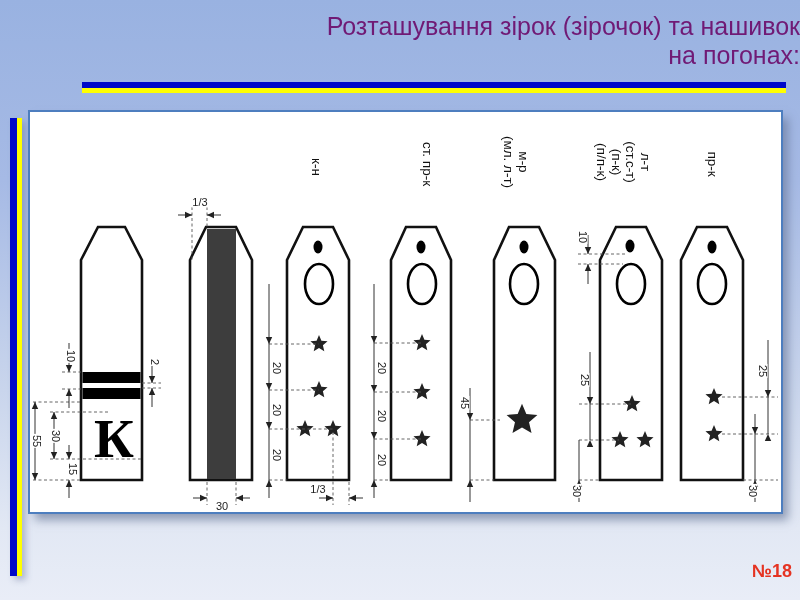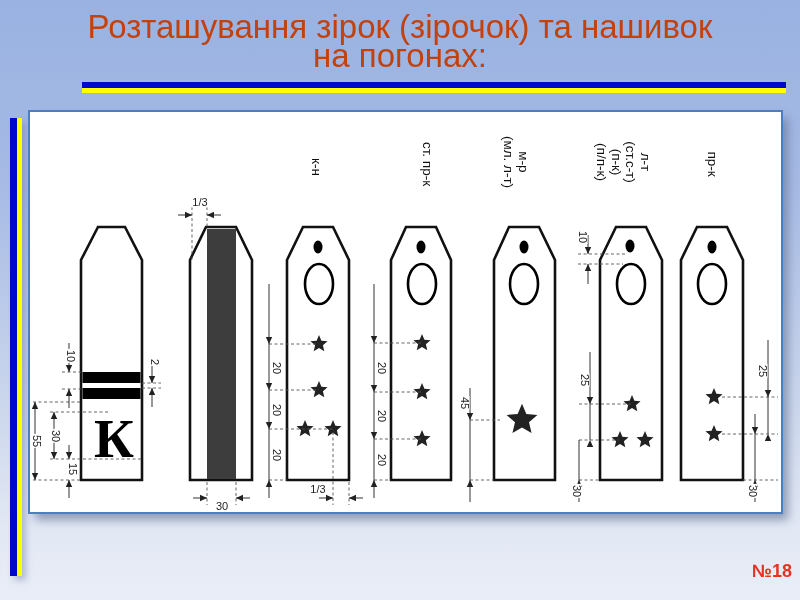--- a/index.html
+++ b/index.html
@@ -2,22 +2,22 @@
 <html><head>
 <meta charset="utf-8">
 <style>
   html,body{margin:0;padding:0;}
   body{
     width:800px;height:600px;position:relative;overflow:hidden;
     font-family:"Liberation Sans",sans-serif;
     background:linear-gradient(180deg,#99b2e1 0%,#a6bae5 30%,#c9d5ec 65%,#e2e8f4 88%,#e9edf7 100%);
   }
   .title{
-    position:absolute;left:0;right:0;top:12px;text-align:center;
-    font-size:33px;line-height:29px;color:#c2410c;white-space:pre-line;
+    position:absolute;left:0;right:0;top:12px;text-align:right;
+    font-size:25px;line-height:29px;color:#701a75;white-space:pre-line;
   }
   .hstripe{position:absolute;left:82px;top:82px;width:704px;height:11px;}
   .hstripe .b{height:6px;background:#0009c8;}
   .hstripe .y{height:5px;background:#ffff00;}
   .vstripe{position:absolute;left:10px;top:118px;width:12px;height:458px;
     box-shadow:4px 4px 6px rgba(110,125,160,.45);}
   .vstripe .b{position:absolute;left:0;top:0;bottom:0;width:7px;background:#0009c8;}
   .vstripe .y{position:absolute;left:7px;top:0;bottom:0;width:5px;background:#ffff00;}
   .panel{
     position:absolute;left:28px;top:110px;width:751px;height:400px;

